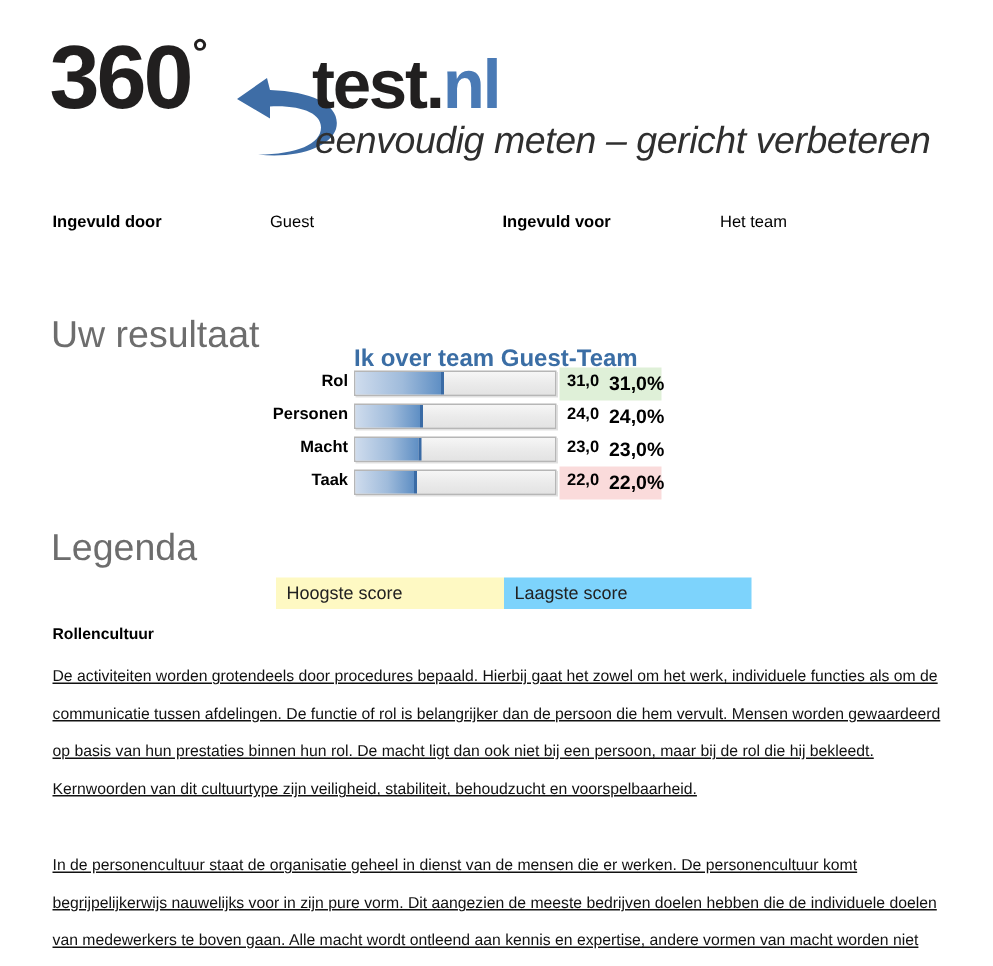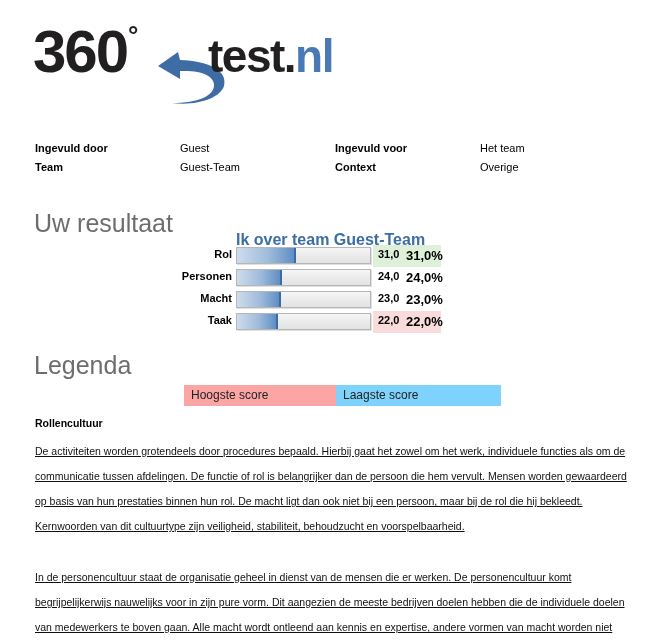--- a/index.html
+++ b/index.html
@@ -195,21 +195,21 @@
   .legend-cell {
     position: absolute;
     top: 0;
     height: 21px;
     line-height: 21px;
     font-size: 12px;
     color: #222;
     padding-left: 7px;
     box-sizing: border-box;
   }
-  .legend-cell.high { left: 0;     width: 152px; background: #fca5a5; }
+  .legend-cell.high { left: 0;     width: 152px; background: #fef9c3; }
   .legend-cell.low  { left: 152px; width: 165px; background: #7dd3fc; }
 
   
   .content {
     position: absolute;
     left: 35px;
     top: 417px;
     width: 592px;
   }
   .body-head {
@@ -238,35 +238,30 @@
   </div>
 
   <svg class="logo-swoosh" viewBox="0 0 92 62">
     <path d="M38 6 L18 20 L40 33 L40 25 C62 24 74 30 74 39 C74 50 58 57 32 57 C58 60 80 52 84 40 C88 25 70 15 40 14 Z" fill="#3e6da6"></path>
   </svg>
 
   <div class="logo-test">
     <span>test</span><span>.</span><span class="nl">nl</span>
   </div>
 
+  <div class="logo-tagline">eenvoudig meten – gericht verbeteren</div>
 </div>
 
 <table class="info-table">
   <tbody>
     <tr>
       <td class="k">Ingevuld door</td>
       <td class="v">Guest</td>
       <td class="k2">Ingevuld voor</td>
       <td class="v2">Het team</td>
-    </tr>
-    <tr>
-      <td class="k">Team</td>
-      <td class="v">Guest-Team</td>
-      <td class="k2">Context</td>
-      <td class="v2">Overige</td>
     </tr>
   </tbody>
 </table>
 
 <div class="section-title" id="title-result">Uw resultaat</div>
 
 <div class="chart">
   <div class="chart-heading">Ik over team Guest-Team</div>
   <div class="chart-rows" id="chart-rows">
       <div class="chart-row">

